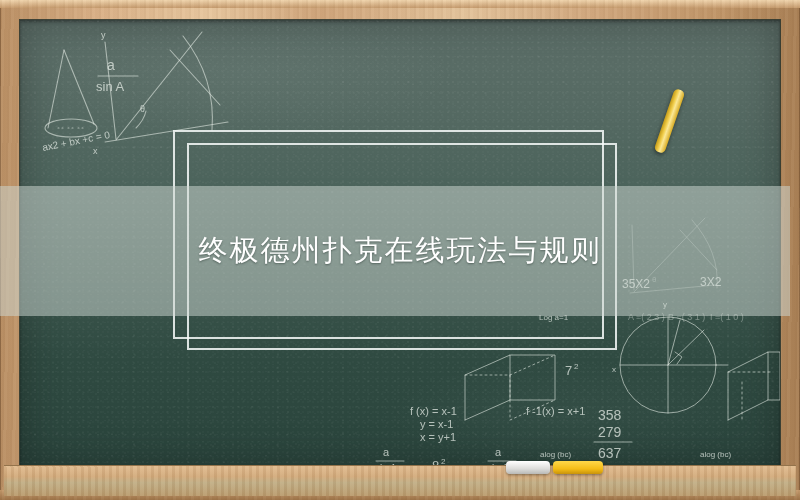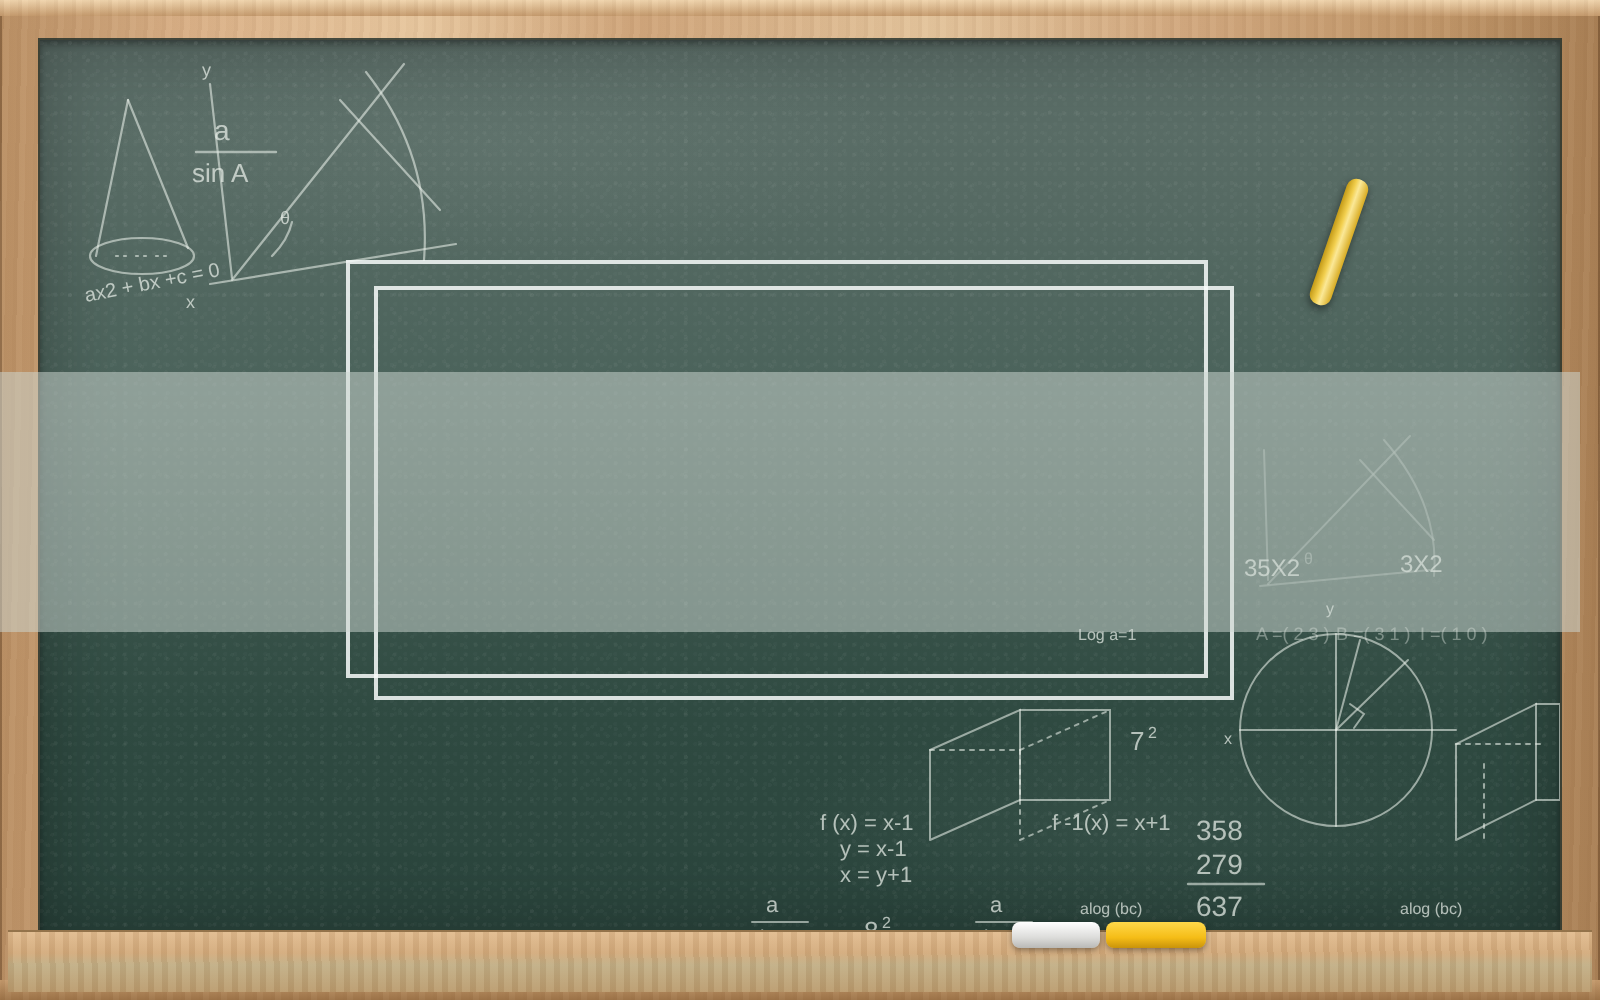--- a/index.html
+++ b/index.html
@@ -236,18 +236,19 @@
       </g>
     </svg>
 
     <div class="chalk-stick-yellow" style="left:644px;top:68px;"></div>
   </div>
 
   <div class="deco-rect deco-rect-outer"></div>
   <div class="deco-rect deco-rect-inner"></div>
 
   <div class="title-band"></div>
+  <div class="title-text">终极德州扑克在线玩法与规则</div>
 
   <div class="ledge"></div>
   <div class="ledge-chalk-white"></div>
   <div class="ledge-chalk-yellow"></div>
 
 </div>
 
 </body></html>

